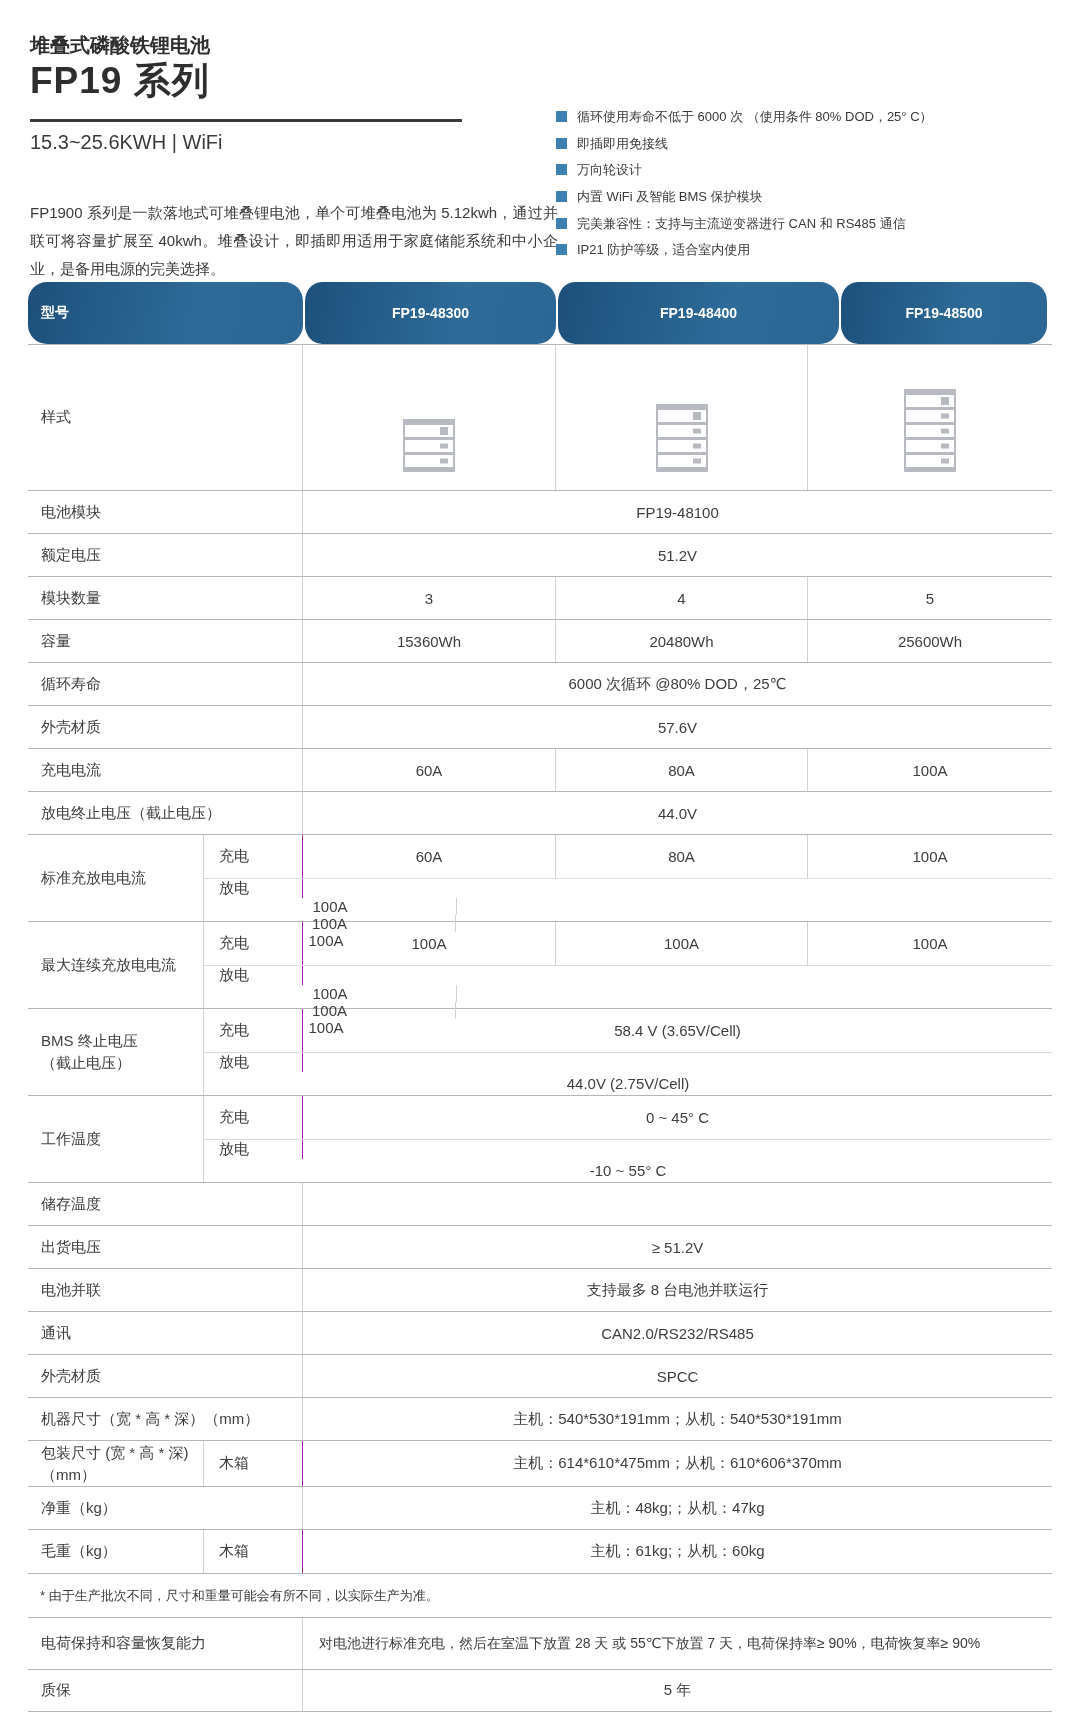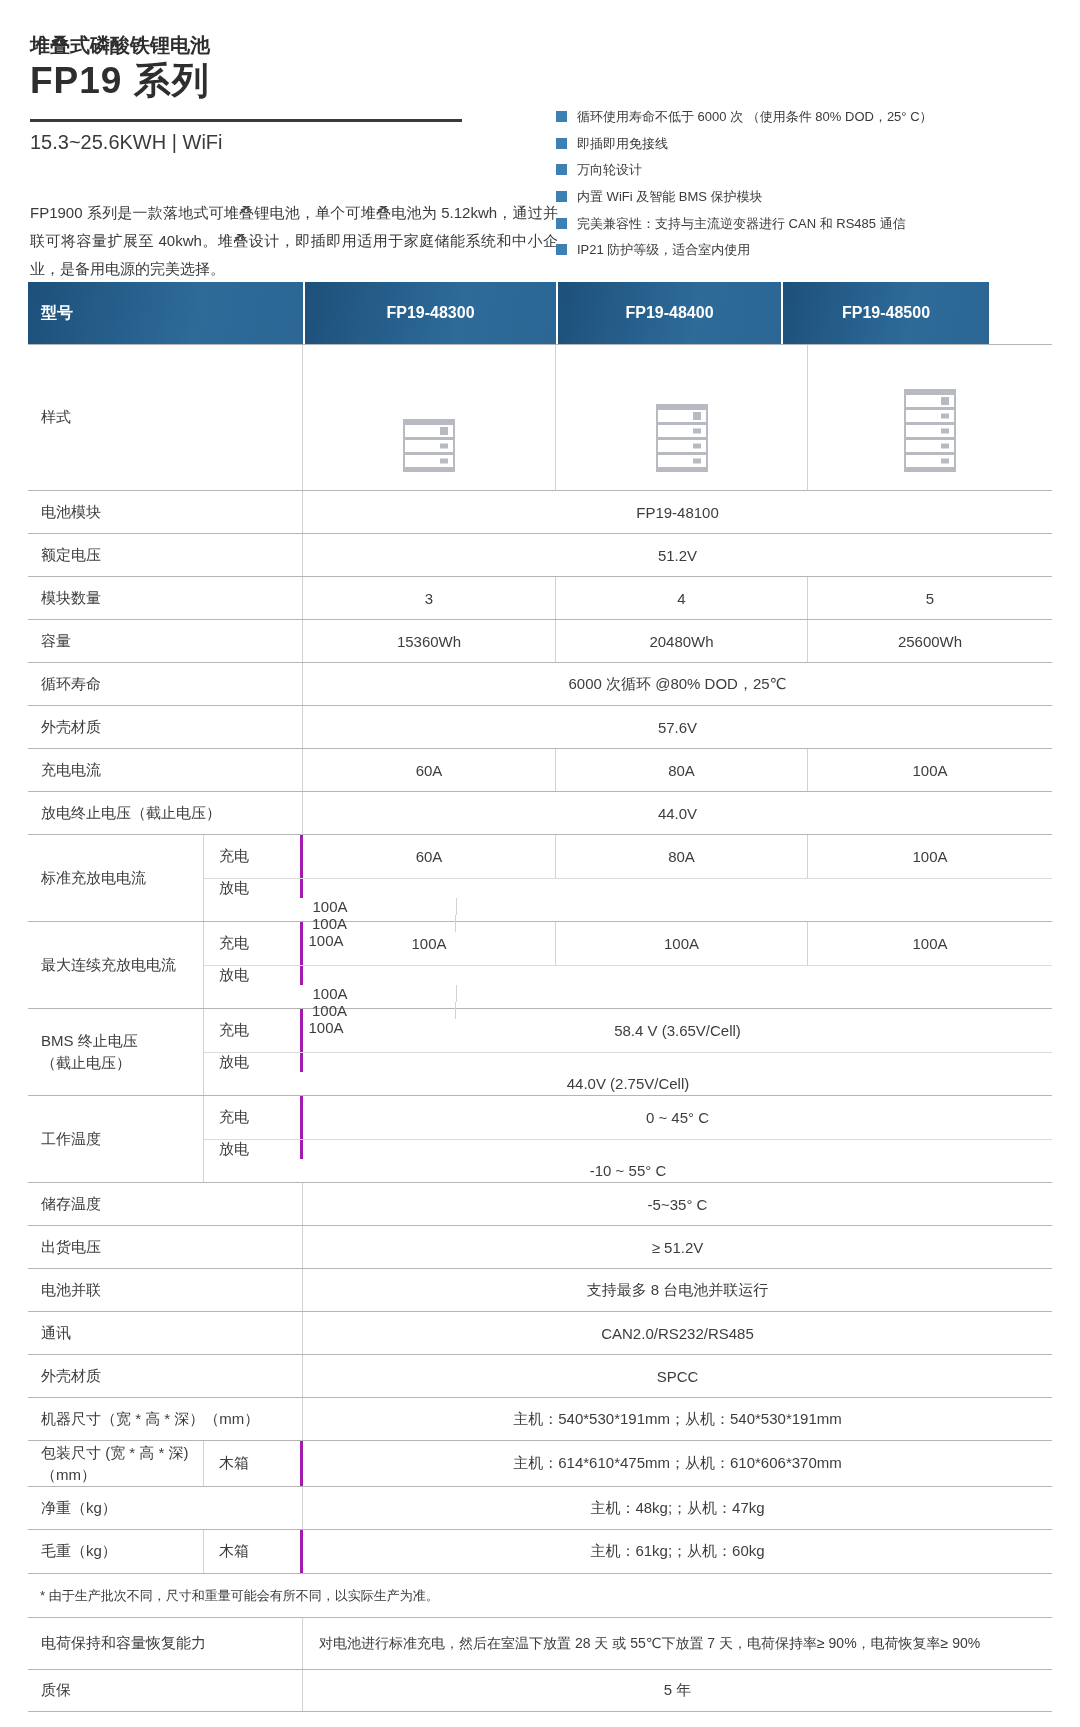--- a/index.html
+++ b/index.html
@@ -20,27 +20,28 @@
 
   .features { left:556px; top:110px; list-style:none; }
   .feature { display:flex; align-items:flex-start; margin-bottom:13px; font-size:13px; color:#3a3a3a; line-height:1.05; }
   .bullet-sq { flex:0 0 11px; width:11px; height:11px; margin:1px 10px 0 0; background:#3c80b4; }
 
   
   .spec-table { left:28px; top:282px; width:1024px; border-bottom:1px solid #b5b5b5; font-size:15px; }
 
   .t-head { display:flex; height:62px; }
   .h-cell {
-    color:#fff; font-weight:bold; font-size:16px;
+    color:#fff; font-weight:bold; font-size:14px;
     display:flex; align-items:center; justify-content:center;
     background:linear-gradient(100deg,#1d507b 0%,#2e6b99 62%,#2b6695 100%);
+    border-radius:19px;
   }
   .h-cell + .h-cell { border-left:2px solid #ffffff; }
   .h-c0 { width:275px; justify-content:flex-start; padding-left:13px; }
-  .h-c1 { width:253px; } .h-c2 { width:225px; } .h-c3 { width:208px; }
+  .h-c1 { width:253px; } .h-c2 { width:283px; } .h-c3 { width:208px; }
 
   .row { display:flex; border-top:1px solid #b5b5b5; min-height:43px; align-items:stretch; }
   .cell { display:flex; align-items:center; }
   .lbl { width:275px; padding-left:13px; border-right:1px solid #d2d2d2; }
   .val-span { flex:1; justify-content:center; text-align:center; }
   .val-col { width:253px; justify-content:center; border-right:1px solid #d2d2d2; }
   .val-col.c2 { width:252px; }
   .val-col.c3 { width:244px; border-right:none; }
 
   
@@ -54,21 +55,21 @@
   .bat-mod.big::after { width:8px; height:8px; }
   .bat-sep { height:3px; background:#b7bbc1; }
   .bat-bottom { height:5px; background:#b7bbc1; }
 
   
   .group { display:flex; border-top:1px solid #b5b5b5; }
   .g-label { width:176px; border-right:1px solid #d2d2d2; display:flex; flex-direction:column; justify-content:center; padding-left:13px; }
   .g-body { flex:1; display:flex; flex-direction:column; }
   .g-row { display:flex; height:43px; }
   .g-row + .g-row { border-top:1px solid #dcdcdc;flex-direction:column; }
-  .sub-lbl { width:99px; border-right:3px solid #a21caf; display:flex; align-items:center; padding-left:15px; }
+  .sub-lbl { width:99px; border-right:1px solid #a21caf; display:flex; align-items:center; padding-left:15px; }
   .g-val-span { flex:1; display:flex; align-items:center; justify-content:center; }
   .g-val-col { width:253px; display:flex; align-items:center; justify-content:center; border-right:1px solid #d2d2d2; }
   .g-val-col.c2 { width:252px; }
   .g-val-col.c3 { width:244px; border-right:none; }
   .two-line { line-height:1.4; }
 
   .row-pkg { min-height:45px; }
   .footnote-row { display:flex; align-items:center; border-top:1px solid #b5b5b5; height:44px; padding-left:12px; font-size:13px; color:#3a3a3a; }
   .row-retention { min-height:52px; }
   .retention-val { flex:1; justify-content:flex-start; padding:0 10px 0 16px; font-size:14px; white-space:nowrap; }
@@ -276,21 +277,20 @@
       </div>
       <div class="g-row">
         <div class="sub-lbl">放电</div>
         <div class="g-val-span">-10 ~ 55° C</div>
       </div>
     </div>
   </div>
 
   <div class="row">
     <div class="cell lbl">储存温度</div>
-    <div class="cell val-span">-5~35° C</div>
   </div>
 
   <div class="row">
     <div class="cell lbl">出货电压</div>
     <div class="cell val-span">≥ 51.2V</div>
   </div>
 
   <div class="row">
     <div class="cell lbl">电池并联</div>
     <div class="cell val-span">支持最多 8 台电池并联运行</div>

